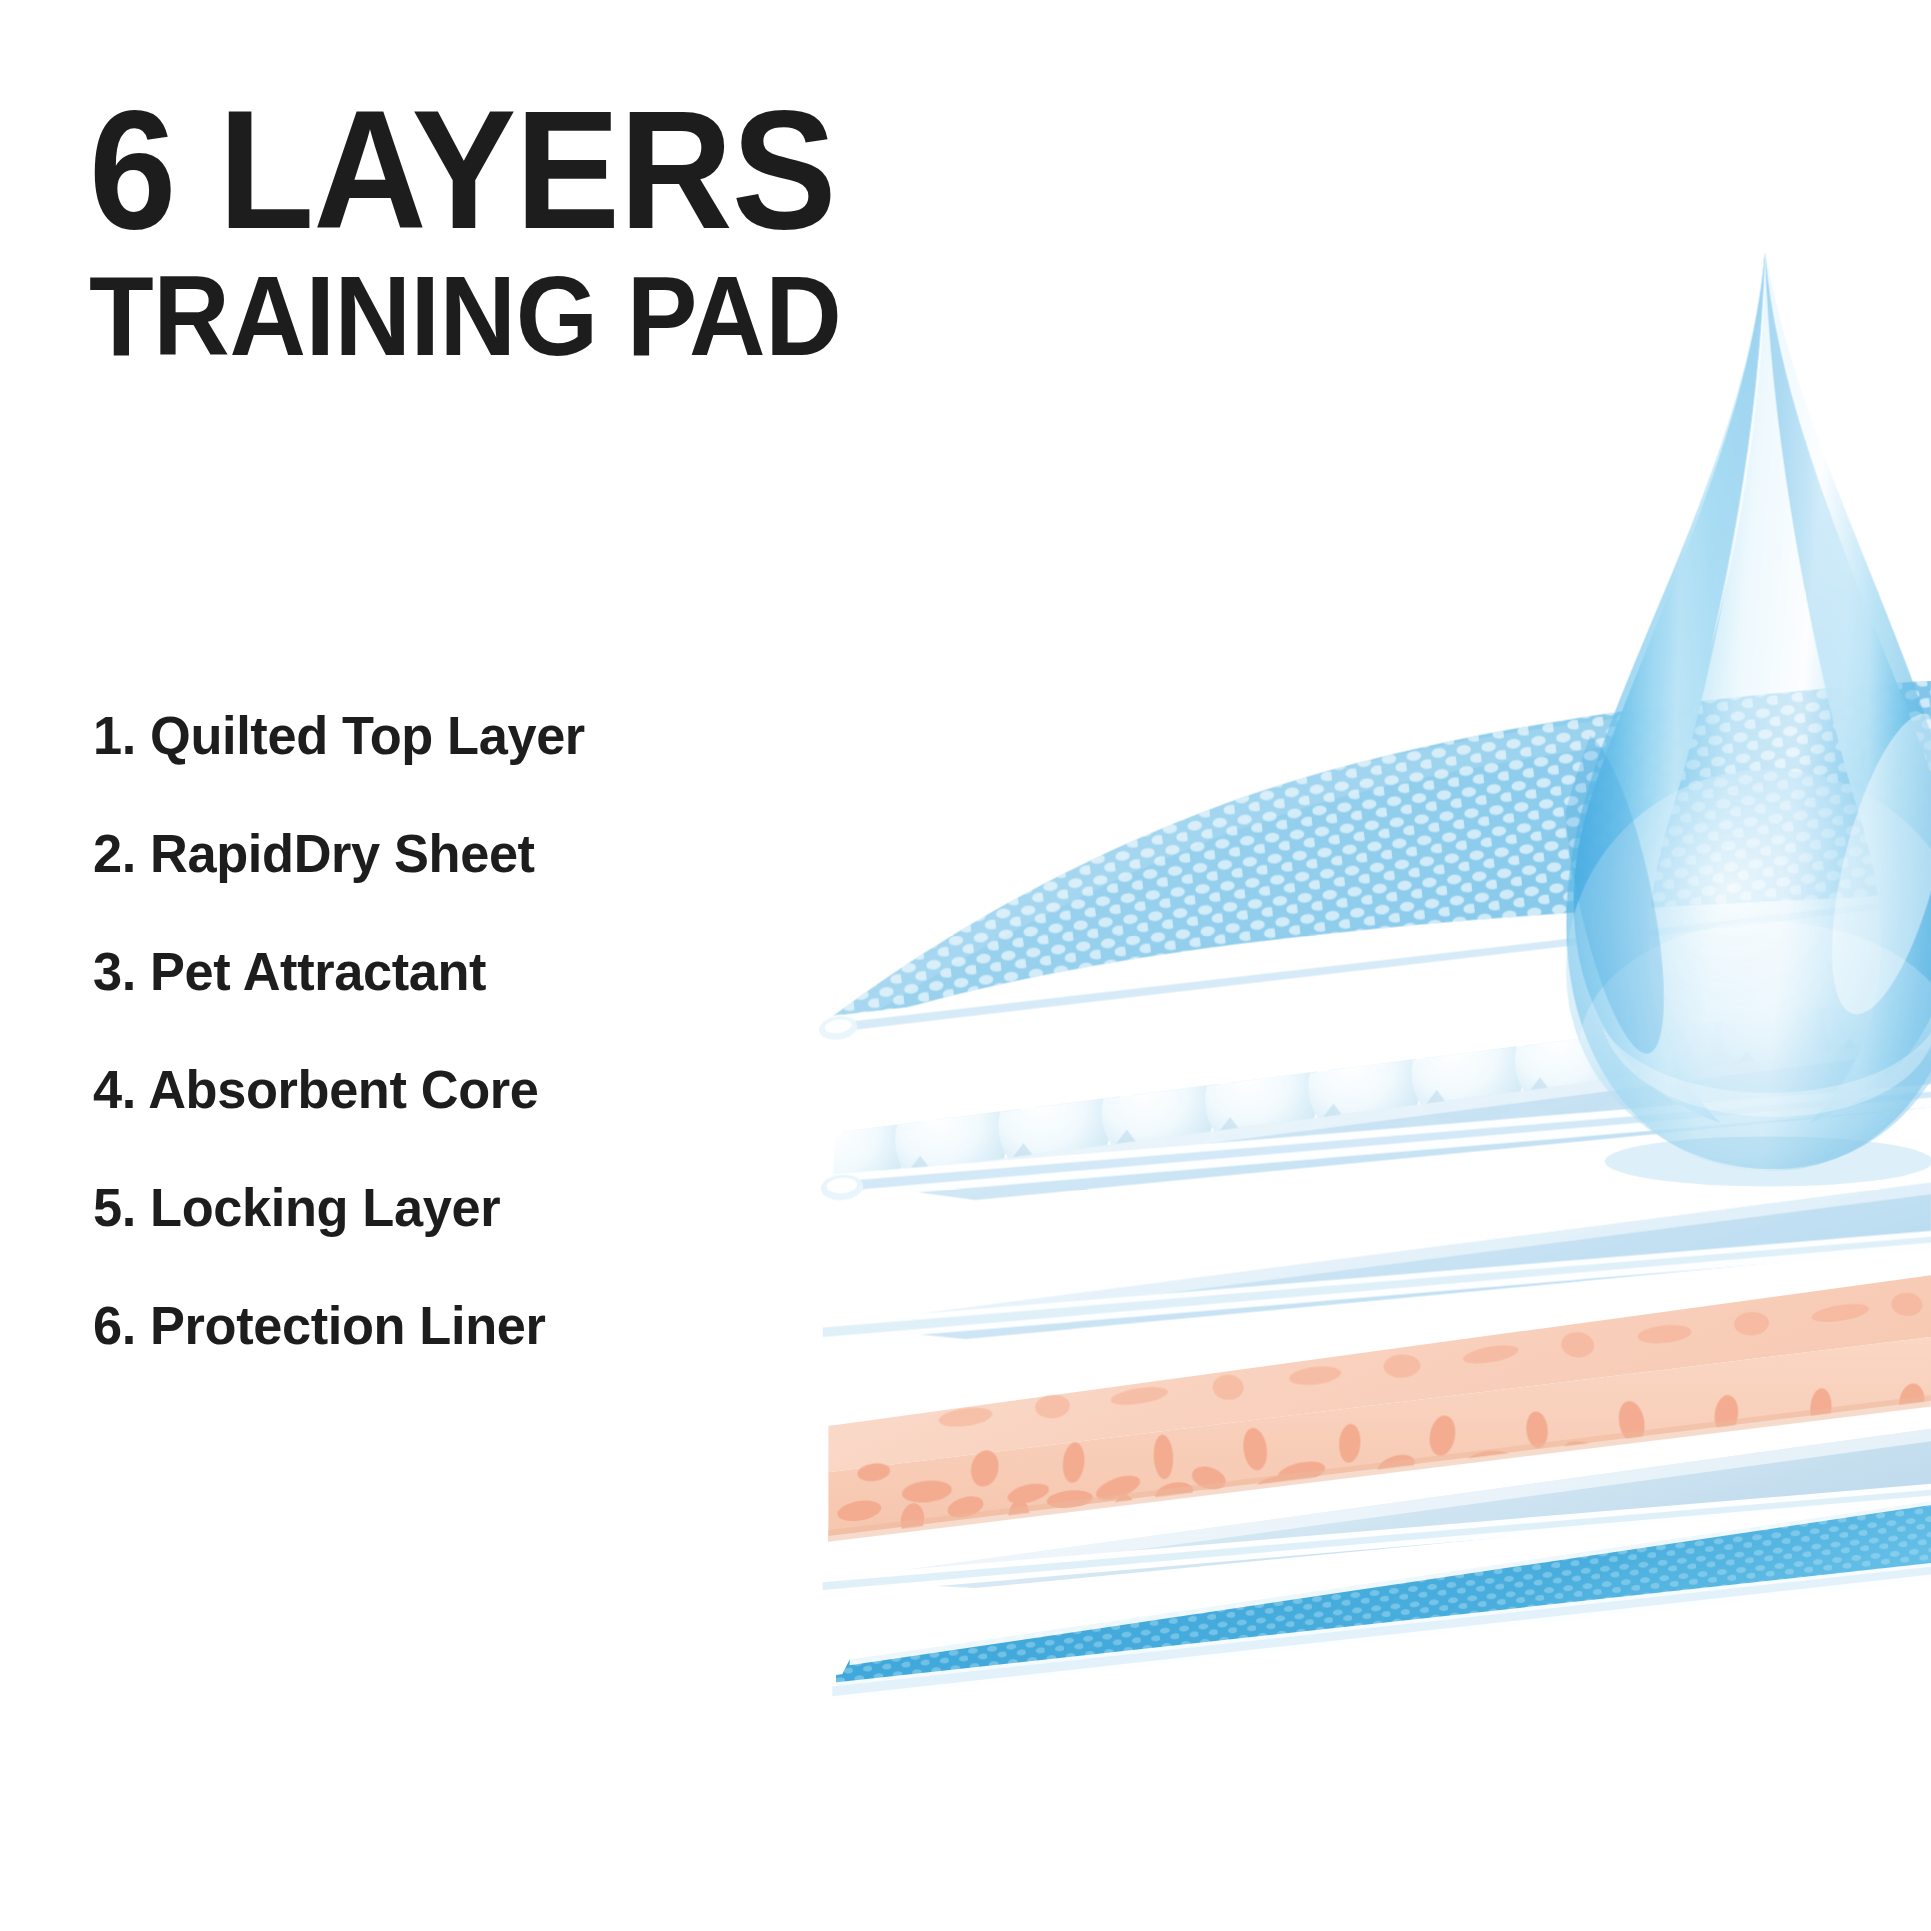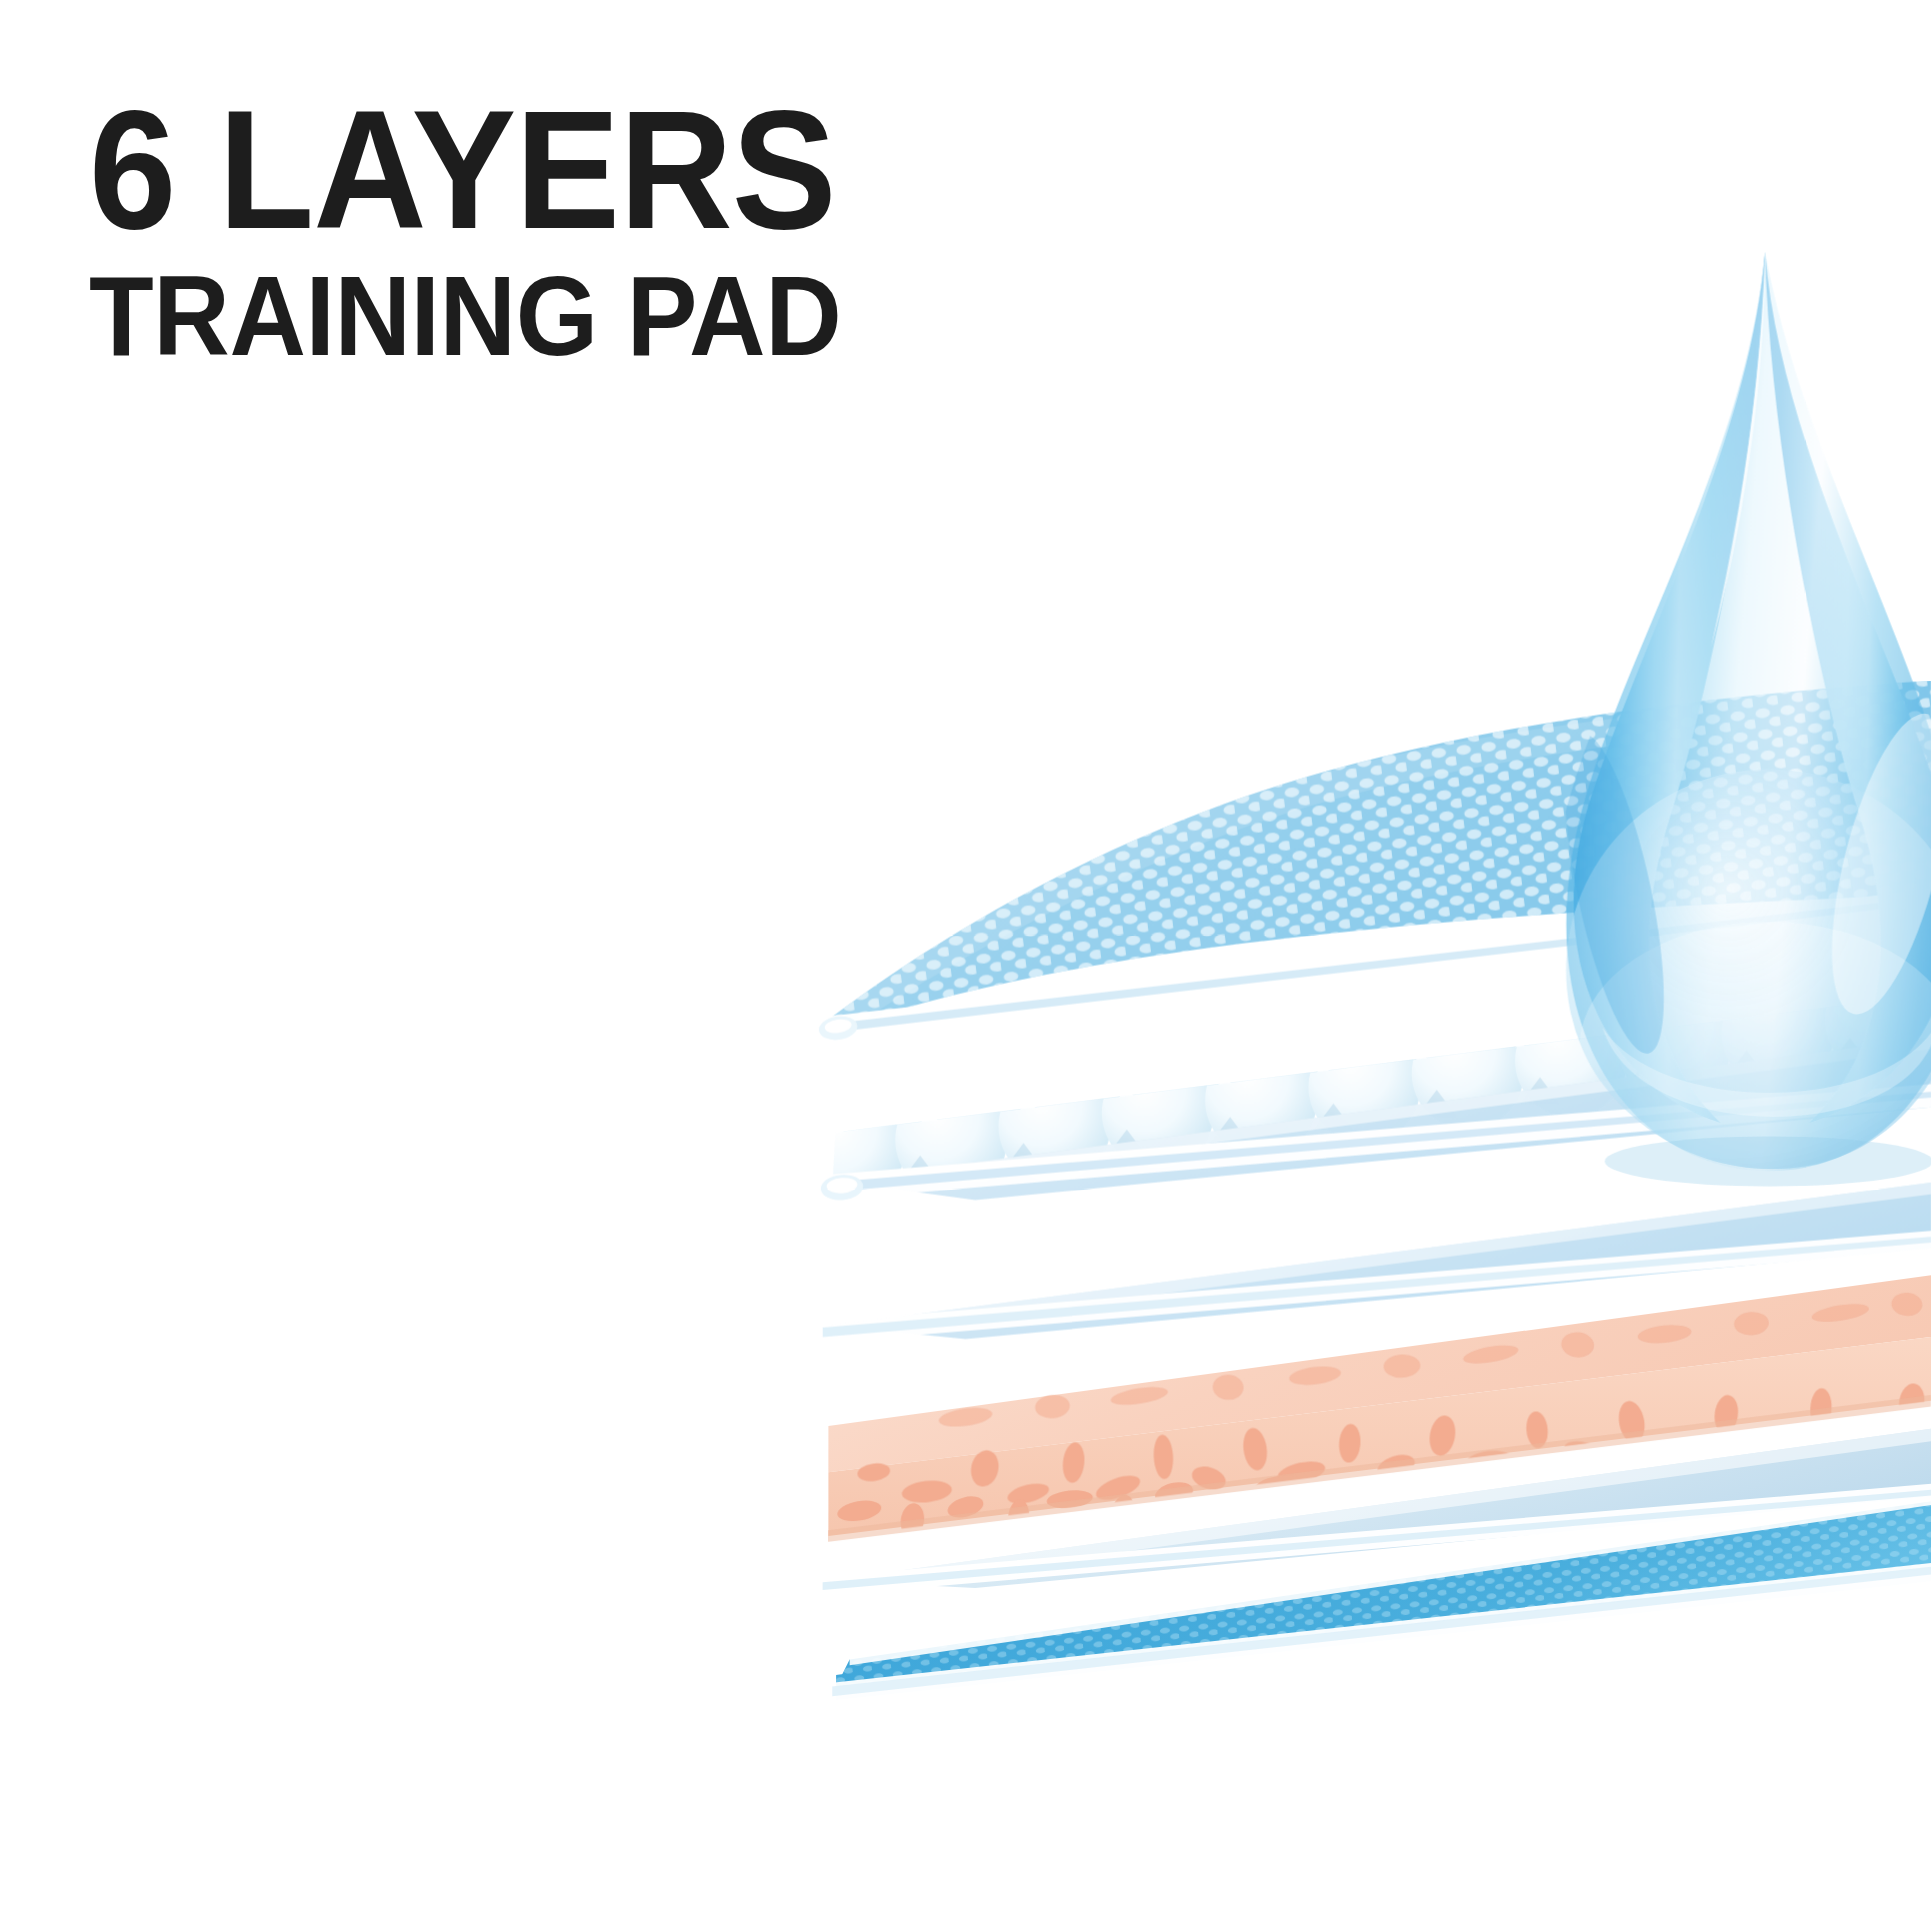--- a/index.html
+++ b/index.html
@@ -383,15 +383,23 @@
 
       <ellipse cx="1832" cy="1178" rx="170" ry="26" fill="#8FC9E7" opacity="0.30"></ellipse>
     </g>
   </svg>
 
   <div class="headline">
     <div class="line1">6 LAYERS</div>
     <div class="line2">TRAINING PAD</div>
   </div>
 
+  <div class="layer-list">
+    <div class="layer-item">1. Quilted Top Layer</div>
+    <div class="layer-item">2. RapidDry Sheet</div>
+    <div class="layer-item">3. Pet Attractant</div>
+    <div class="layer-item">4. Absorbent Core</div>
+    <div class="layer-item">5. Locking Layer</div>
+    <div class="layer-item">6. Protection Liner</div>
+  </div>
 
 </div>
 
 
 </body></html>

